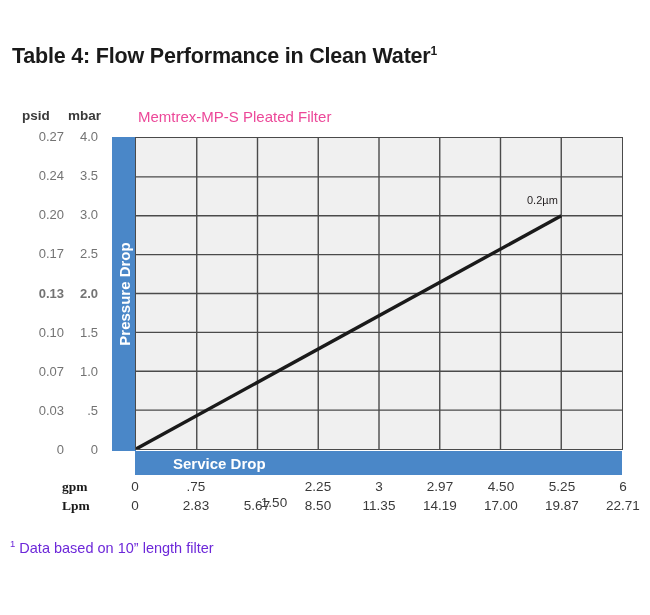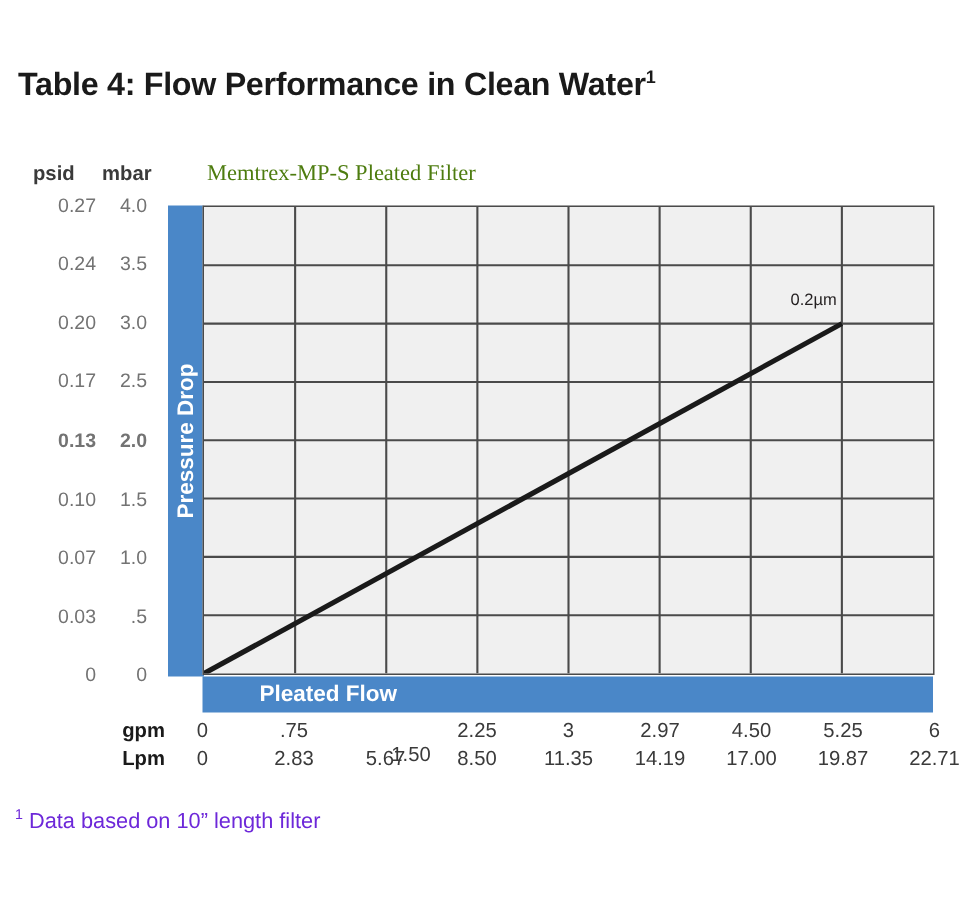--- a/index.html
+++ b/index.html
@@ -32,23 +32,22 @@
     vertical-align: super;
     font-weight: bold;
   }
 
   
   #chart-subtitle {
     position: absolute;
     left: 138px;
     top: 108px;
     font-size: 15px;
-    color: #4d7c0f;
-    white-space: nowrap;
-    font-family: Liberation Serif, serif;
+    color: #ec4899;
+    white-space: nowrap;
   }
 
   
   #y-unit-header {
     position: absolute;
     left: 20px;
     top: 108px;
     width: 92px;
     font-size: 13.5px;
     font-weight: bold;
@@ -176,24 +175,25 @@
     left: 0;
     width: 650px;
     height: 18px;
   }
   #x-axis .row-gpm { top: 0; }
   #x-axis .row-lpm { top: 19px; }
   #x-axis .unit-name {
     position: absolute;
     left: 62px;
     width: 48px;
-    text-align: right;
+    text-align: left;
     font-size: 13.5px;
     font-weight: bold;
     color: #1a1a1a;
+    font-family: Liberation Serif, serif;
   }
   #x-axis .xtick {
     position: absolute;
     top: 0;
     width: 70px;
     margin-left: -35px;
     text-align: center;
     font-size: 13.5px;
     color: #3a3a3a;
     white-space: nowrap;
@@ -290,21 +290,21 @@
         <line x1="0" y1="273.875" x2="488" y2="273.875" stroke="#4a4a4a" stroke-width="1.4" vector-effect="non-scaling-stroke"></line>
       </g>
     <g id="data-lines">
         <polyline points="0,313 427,78.25" fill="none" stroke="#1a1a1a" stroke-width="3.4" vector-effect="non-scaling-stroke"></polyline>
       </g>
   </svg>
   <span id="series-label" style="left: 391px; top: 56.25px;">0.2µm</span>
 </div>
 
 <div id="service-flow-band">
-  <span class="hlabel">Pleated Flow</span>
+  <span class="hlabel">Service Drop</span>
 </div>
 
 <div id="x-axis">
   <div class="axis-row row-gpm" id="row-gpm">
     <span class="unit-name">gpm</span>
   <span class="xtick" style="left: 135px;">0</span>
       <span class="xtick" style="left: 196px;">.75</span>
       <span class="xtick" style="left: 274px; margin-top: 16px;">1.50</span>
       <span class="xtick" style="left: 318px; text-align: center;">2.25</span>
       <span class="xtick" style="left: 379px;">3</span>

